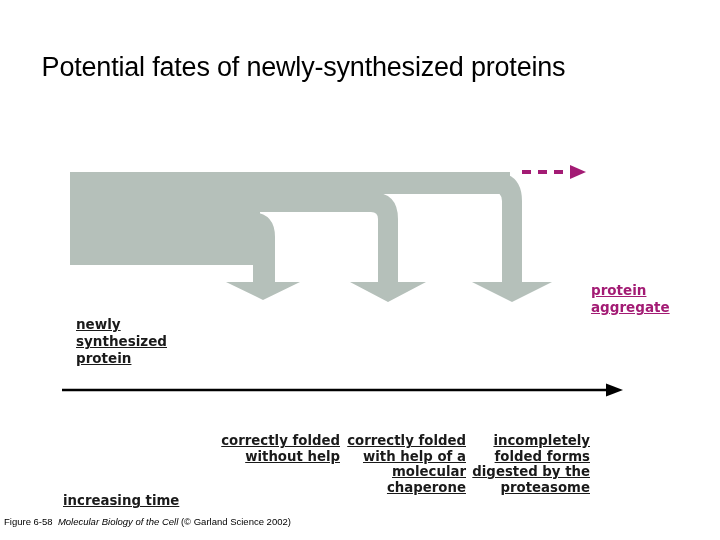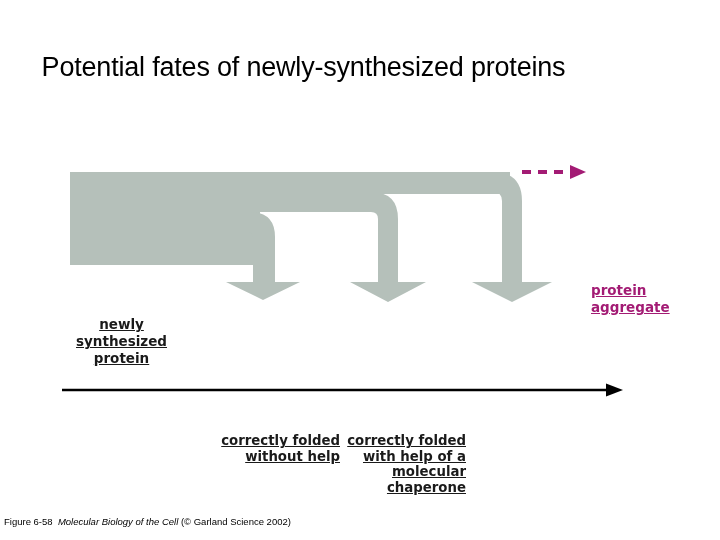--- a/index.html
+++ b/index.html
@@ -53,21 +53,21 @@
     line-height: 15.5px;
     white-space: pre-line;
     text-decoration: underline;
   }
 
   #label-newly-synthesized-protein {
     left: 76px;
     top: 186px;
     font-size: 13.5px;
     line-height: 17px;
-    text-align: center;
+    text-align: left;
   }
 
   .branch-label {
     text-align: right;
     font-size: 13.3px;
     line-height: 15.5px;
   }
   #label-branch-0 { left: 188px; top: 303px; width: 152px; }
   #label-branch-1 { left: 318px; top: 303px; width: 148px; }
   #label-branch-2 { left: 444px; top: 303px; width: 146px; }
@@ -170,21 +170,26 @@
 protein</div>
 
   <div class="fig-label branch-label" id="label-branch-0">correctly folded
 without help</div>
 
   <div class="fig-label branch-label" id="label-branch-1">correctly folded
 with help of a
 molecular
 chaperone</div>
 
+  <div class="fig-label branch-label" id="label-branch-2">incompletely
+folded forms
+digested by the
+proteasome</div>
 
   <div class="fig-label" id="label-protein-aggregate">protein
 aggregate</div>
 
+  <div class="fig-label" id="label-increasing-time">increasing time</div>
 </div>
 
 <div id="figure-caption">
   <span>Figure 6-58</span><span>&nbsp;&nbsp;</span><span class="cap-italic">Molecular Biology of the Cell</span><span>&nbsp;</span><span>(© Garland Science 2002)</span>
 </div>
 
 </body></html>

